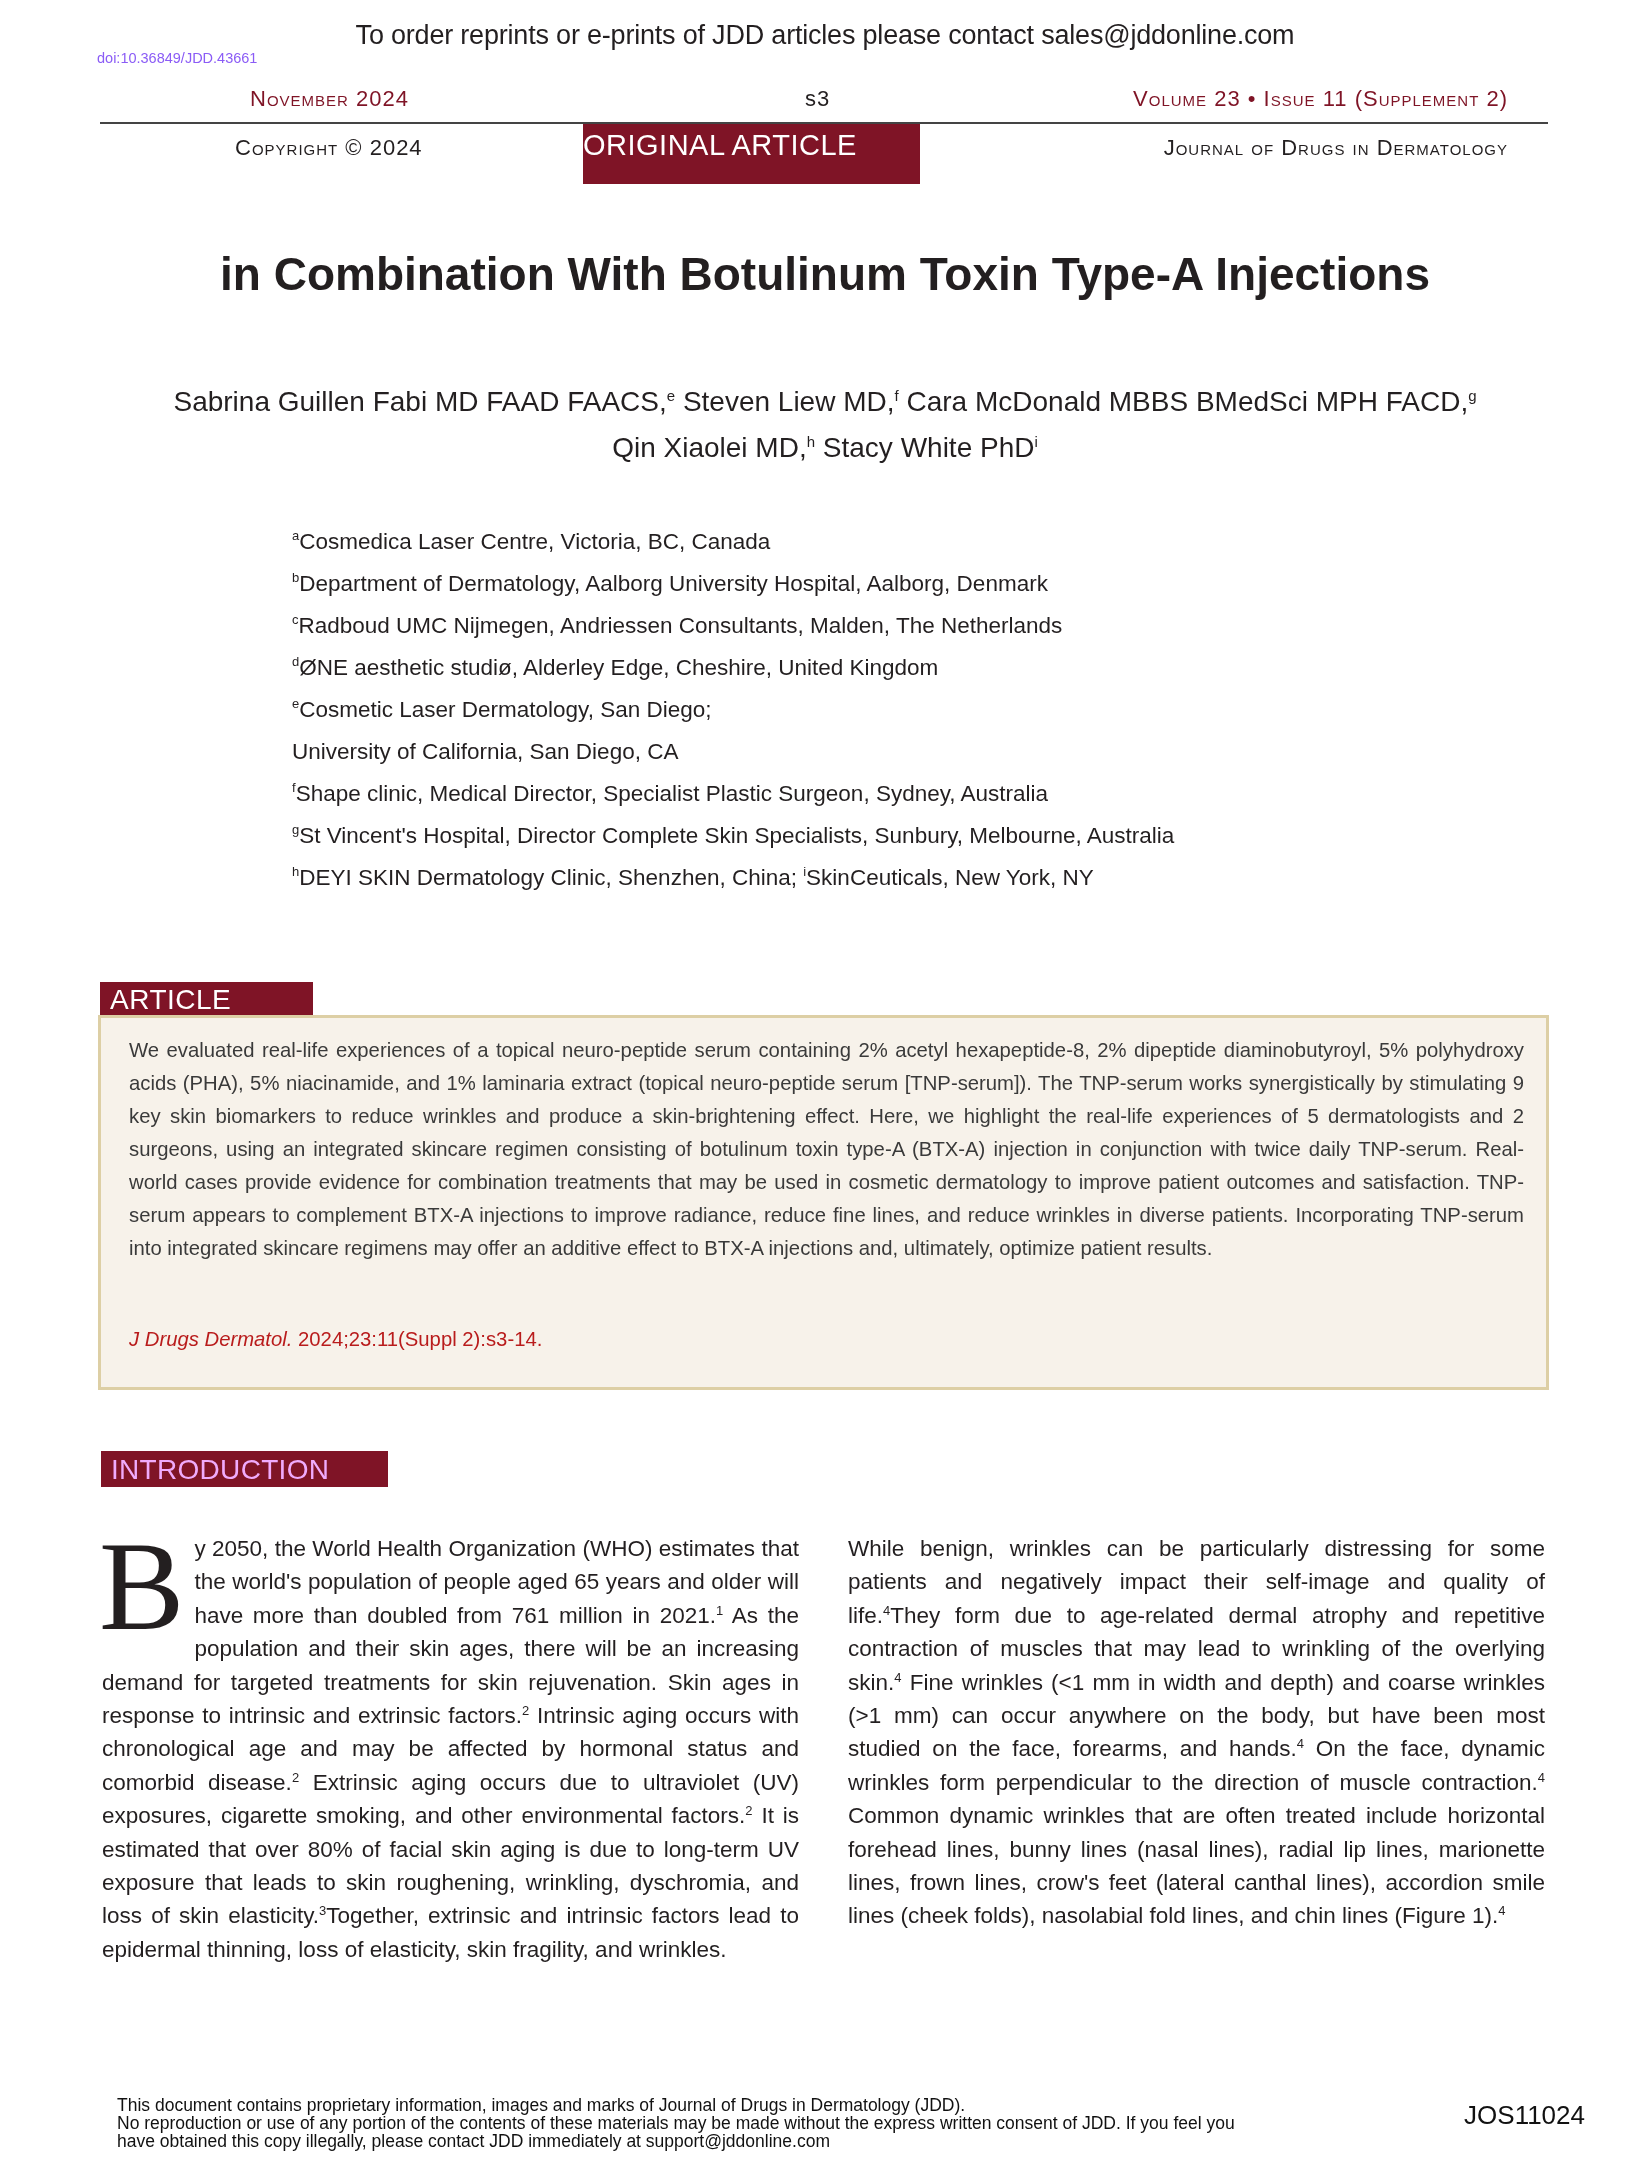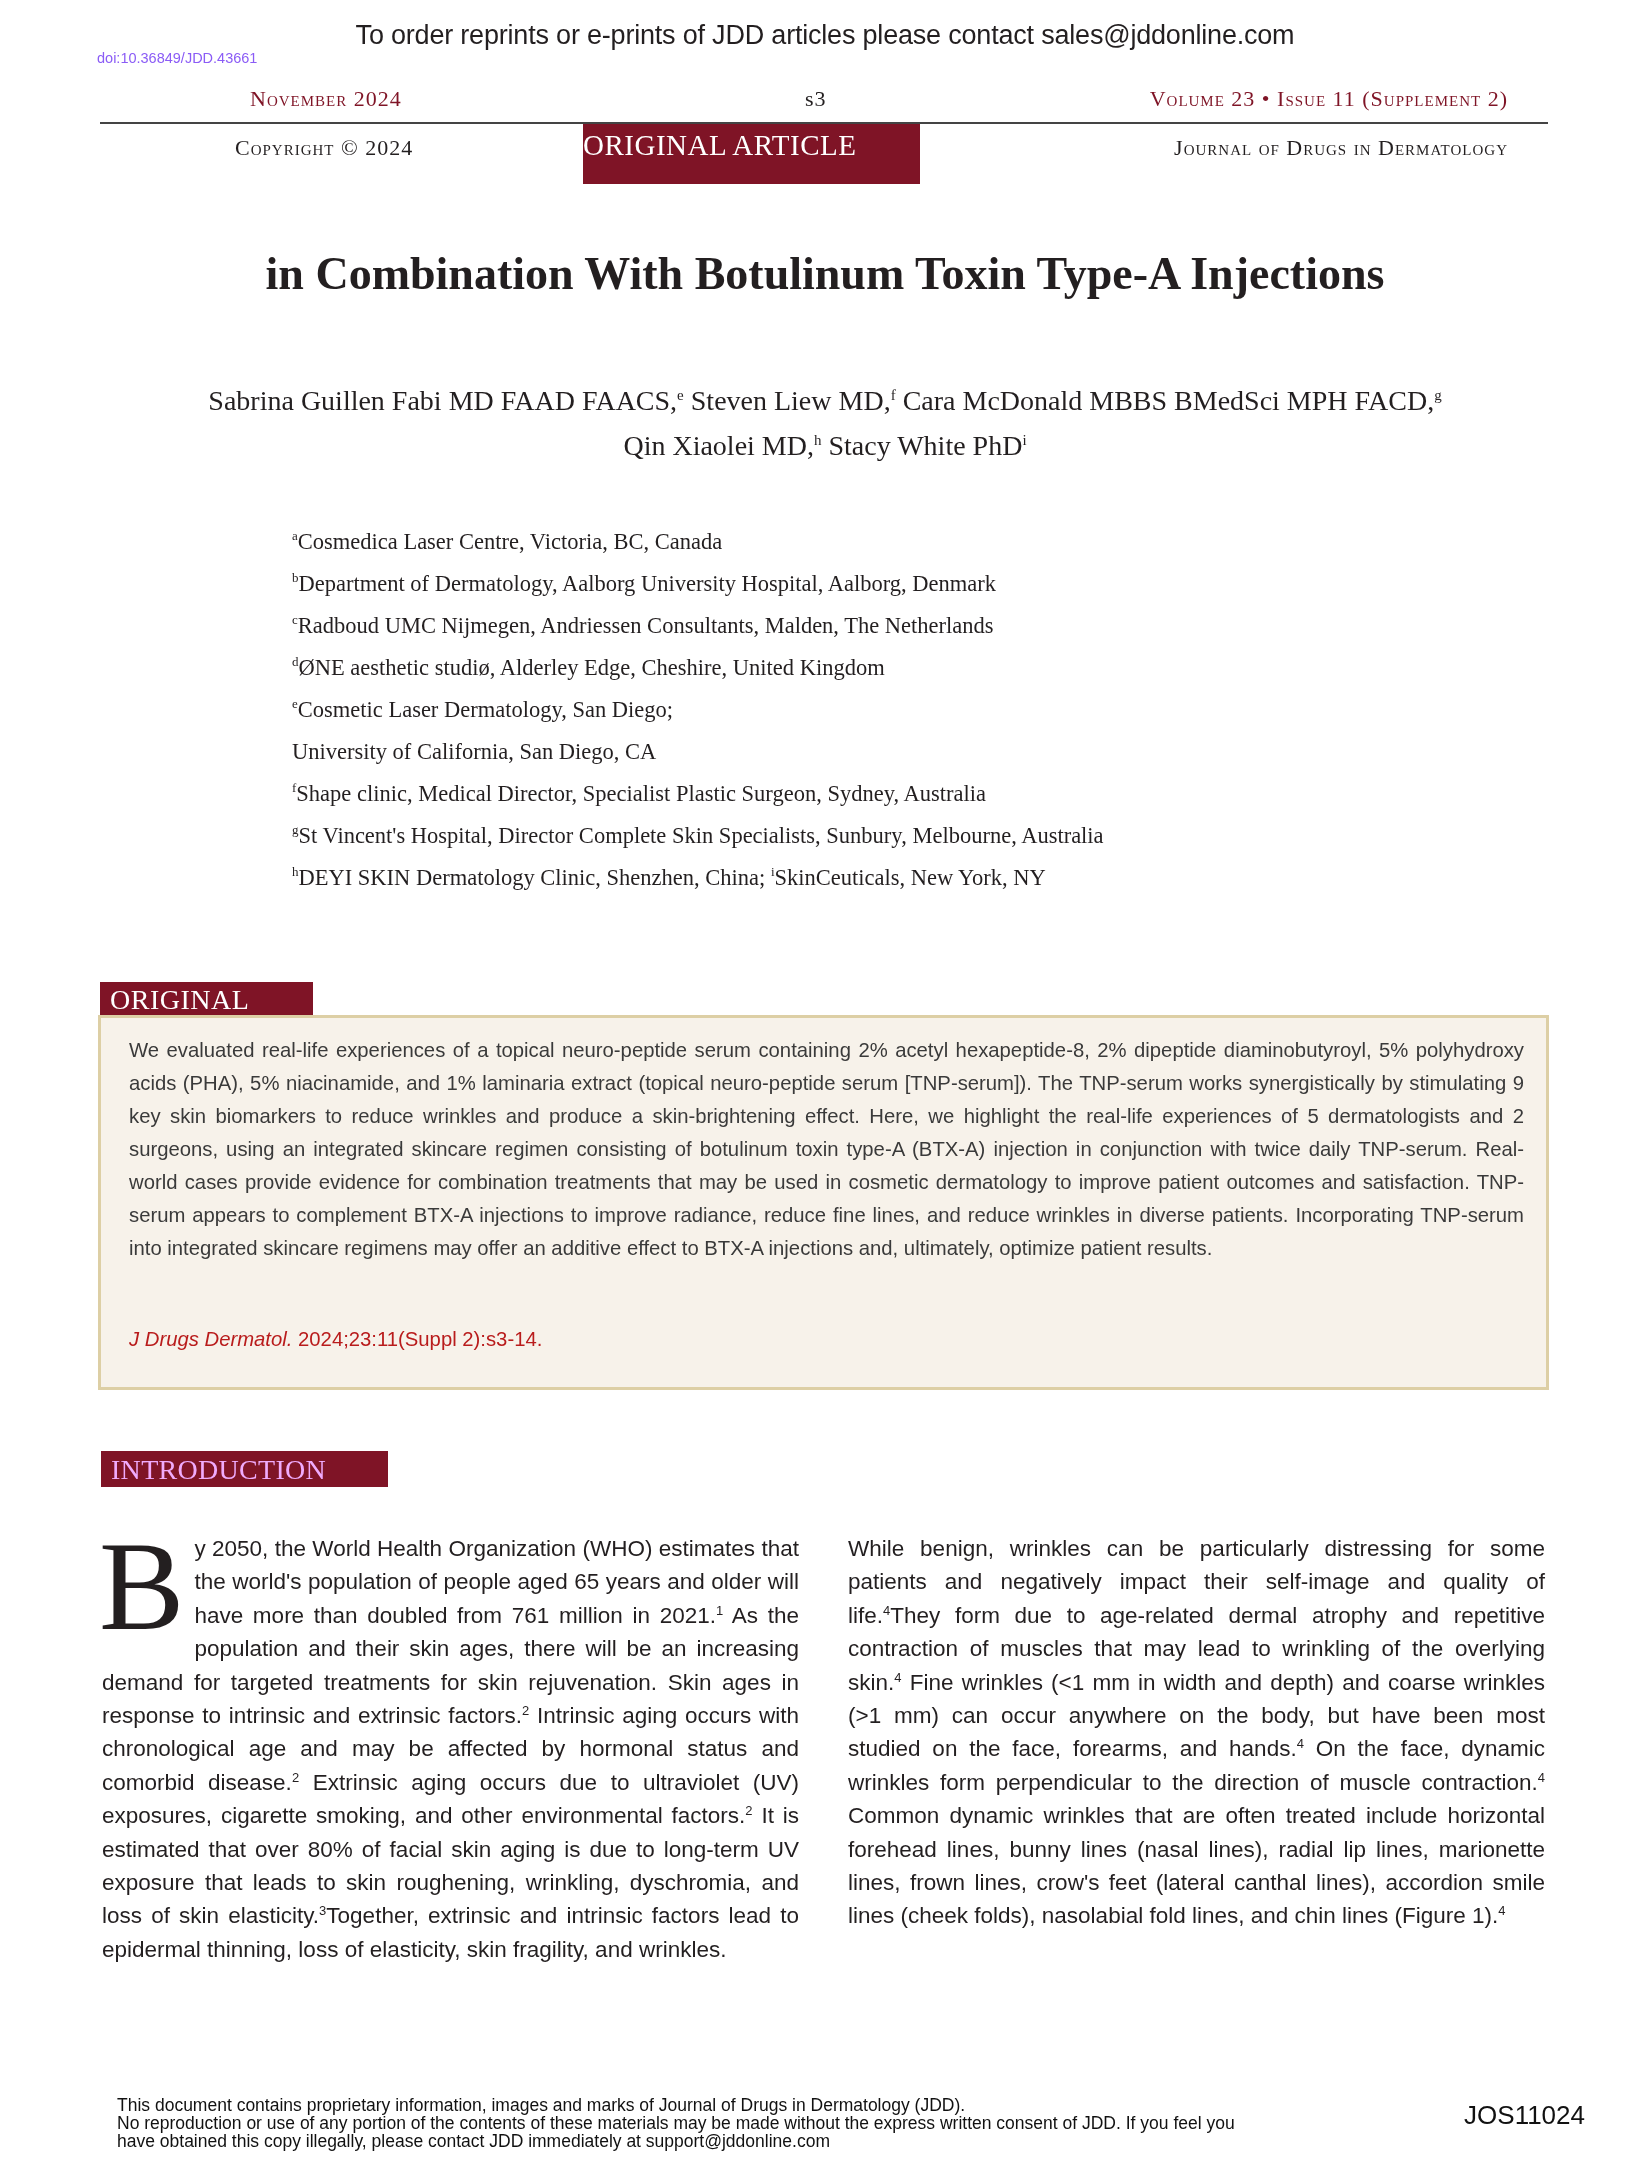--- a/index.html
+++ b/index.html
@@ -1,17 +1,17 @@
 <!DOCTYPE html>
 <html><head>
 <meta charset="utf-8">
 <style>
   html, body { margin: 0; padding: 0; background: #ffffff; }
   body { width: 1650px; height: 2175px; position: relative; overflow: hidden; color: #231f20; }
-  .serif { font-family: Liberation Serif, serif; }
+  .serif { font-family: Liberation Sans, sans-serif; }
   .sans { font-family: "Liberation Sans", "DejaVu Sans", sans-serif; }
 
   .reprint { position: absolute; top: 20px; left: 0; width: 1650px; text-align: center; font-size: 27px; letter-spacing: -0.2px; }
   .doi { position: absolute; top: 50px; left: 97px; font-size: 14.5px; color: #8b5cf6; }
 
   .hdr-row1 { position: absolute; top: 86px; left: 100px; width: 1448px; height: 34px; }
   .hdr-row1 span { position: absolute; top: 0; font-size: 22px; color: #7f1426; font-variant: small-caps; letter-spacing: 1px; }
   .hdr-left { left: 150px; }
   .hdr-center { left: 705px; color: #231f20 !important; font-variant: normal !important; }
   .hdr-right { right: 40px; }
@@ -82,21 +82,21 @@
   <div><sup>b</sup><span>Department of Dermatology, Aalborg University Hospital, Aalborg, Denmark</span></div>
   <div><sup>c</sup><span>Radboud UMC Nijmegen, Andriessen Consultants, Malden, The Netherlands</span></div>
   <div><sup>d</sup><span>ØNE aesthetic studiø, Alderley Edge, Cheshire, United Kingdom</span></div>
   <div><sup>e</sup><span>Cosmetic Laser Dermatology, San Diego;</span></div>
   <div><sup></sup><span>University of California, San Diego, CA</span></div>
   <div><sup>f</sup><span>Shape clinic, Medical Director, Specialist Plastic Surgeon, Sydney, Australia</span></div>
   <div><sup>g</sup><span>St Vincent's Hospital, Director Complete Skin Specialists, Sunbury, Melbourne, Australia</span></div>
   <div><sup>h</sup><span>DEYI SKIN Dermatology Clinic, Shenzhen, China; </span><sup>i</sup><span>SkinCeuticals, New York, NY</span></div>
 </div>
 
-<div class="abs-label serif">ORIGINAL</div>
+<div class="abs-label serif">ARTICLE</div>
 <div class="abs-box">
   <div class="abs-text sans">We evaluated real-life experiences of a topical neuro-peptide serum containing 2% acetyl hexapeptide-8, 2% dipeptide diaminobutyroyl, 5% polyhydroxy acids (PHA), 5% niacinamide, and 1% laminaria extract (topical neuro-peptide serum [TNP-serum]). The TNP-serum works synergistically by stimulating 9 key skin biomarkers to reduce wrinkles and produce a skin-brightening effect. Here, we highlight the real-life experiences of 5 dermatologists and 2 surgeons, using an integrated skincare regimen consisting of botulinum toxin type-A (BTX-A) injection in conjunction with twice daily TNP-serum. Real-world cases provide evidence for combination treatments that may be used in cosmetic dermatology to improve patient outcomes and satisfaction. TNP-serum appears to complement BTX-A injections to improve radiance, reduce fine lines, and reduce wrinkles in diverse patients. Incorporating TNP-serum into integrated skincare regimens may offer an additive effect to BTX-A injections and, ultimately, optimize patient results.</div>
   <div class="abs-cite sans"><i>J Drugs Dermatol.</i><span> 2024;23:11(Suppl 2):s3-14.</span></div>
 </div>
 
 <div class="intro-label serif">INTRODUCTION</div>
 
 <div class="col col-left sans">
   <span class="dropcap">B</span><span id="left-body">y 2050, the World Health Organization (WHO) estimates that the world's population of people aged 65 years and older will have more than doubled from 761 million in 2021.<sup>1</sup> As the population and their skin ages, there will be an increasing demand for targeted treatments for skin rejuvenation. Skin ages in response to intrinsic and extrinsic factors.<sup>2</sup> Intrinsic aging occurs with chronological age and may be affected by hormonal status and comorbid disease.<sup>2</sup> Extrinsic aging occurs due to ultraviolet (UV) exposures, cigarette smoking, and other environmental factors.<sup>2</sup> It is estimated that over 80% of facial skin aging is due to long-term UV exposure that leads to skin roughening, wrinkling, dyschromia, and loss of skin elasticity.<sup>3</sup>Together, extrinsic and intrinsic factors lead to epidermal thinning, loss of elasticity, skin fragility, and wrinkles.</span>
 </div>

